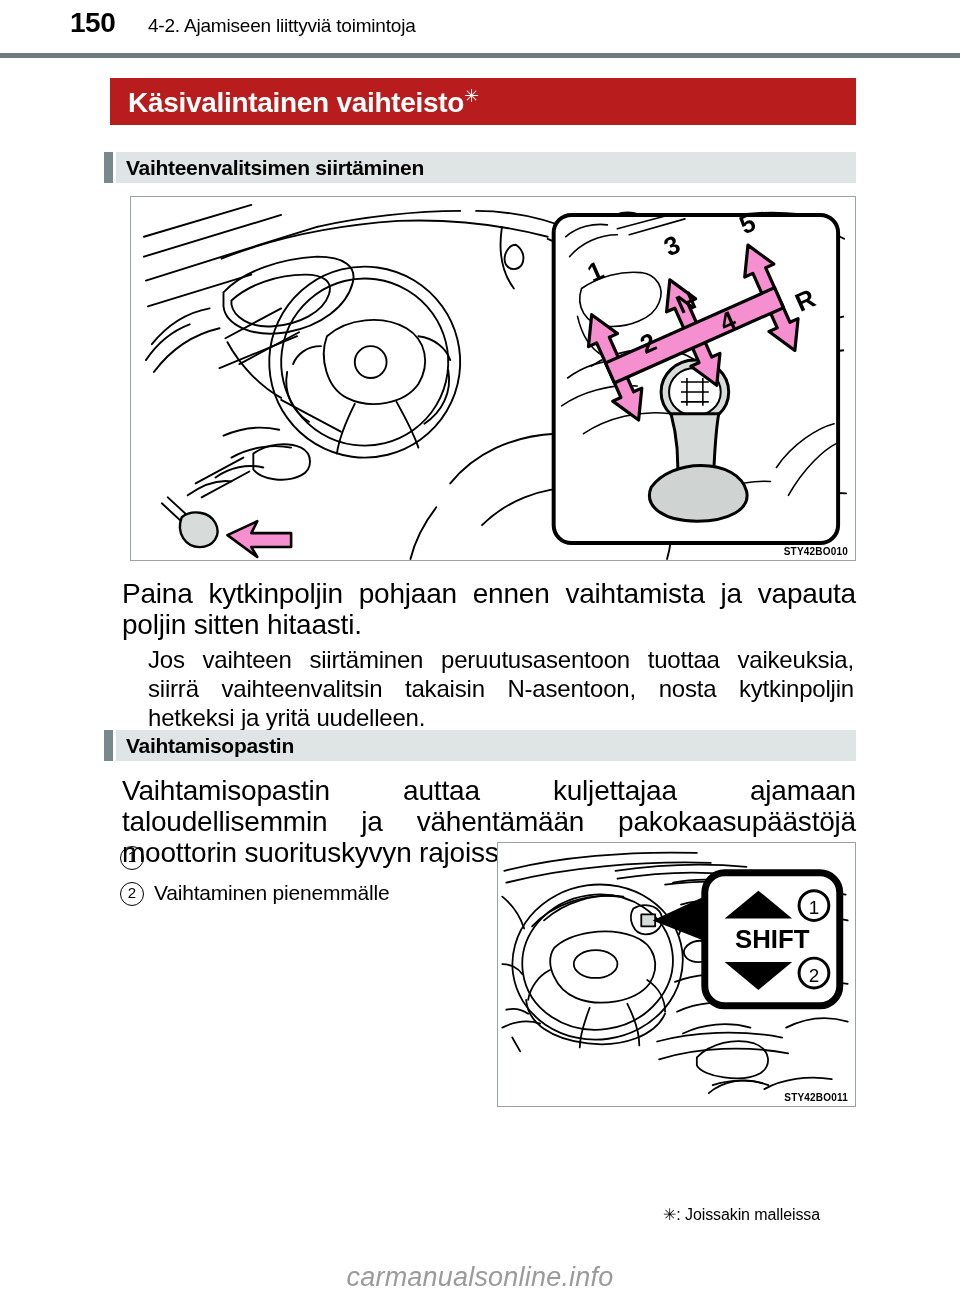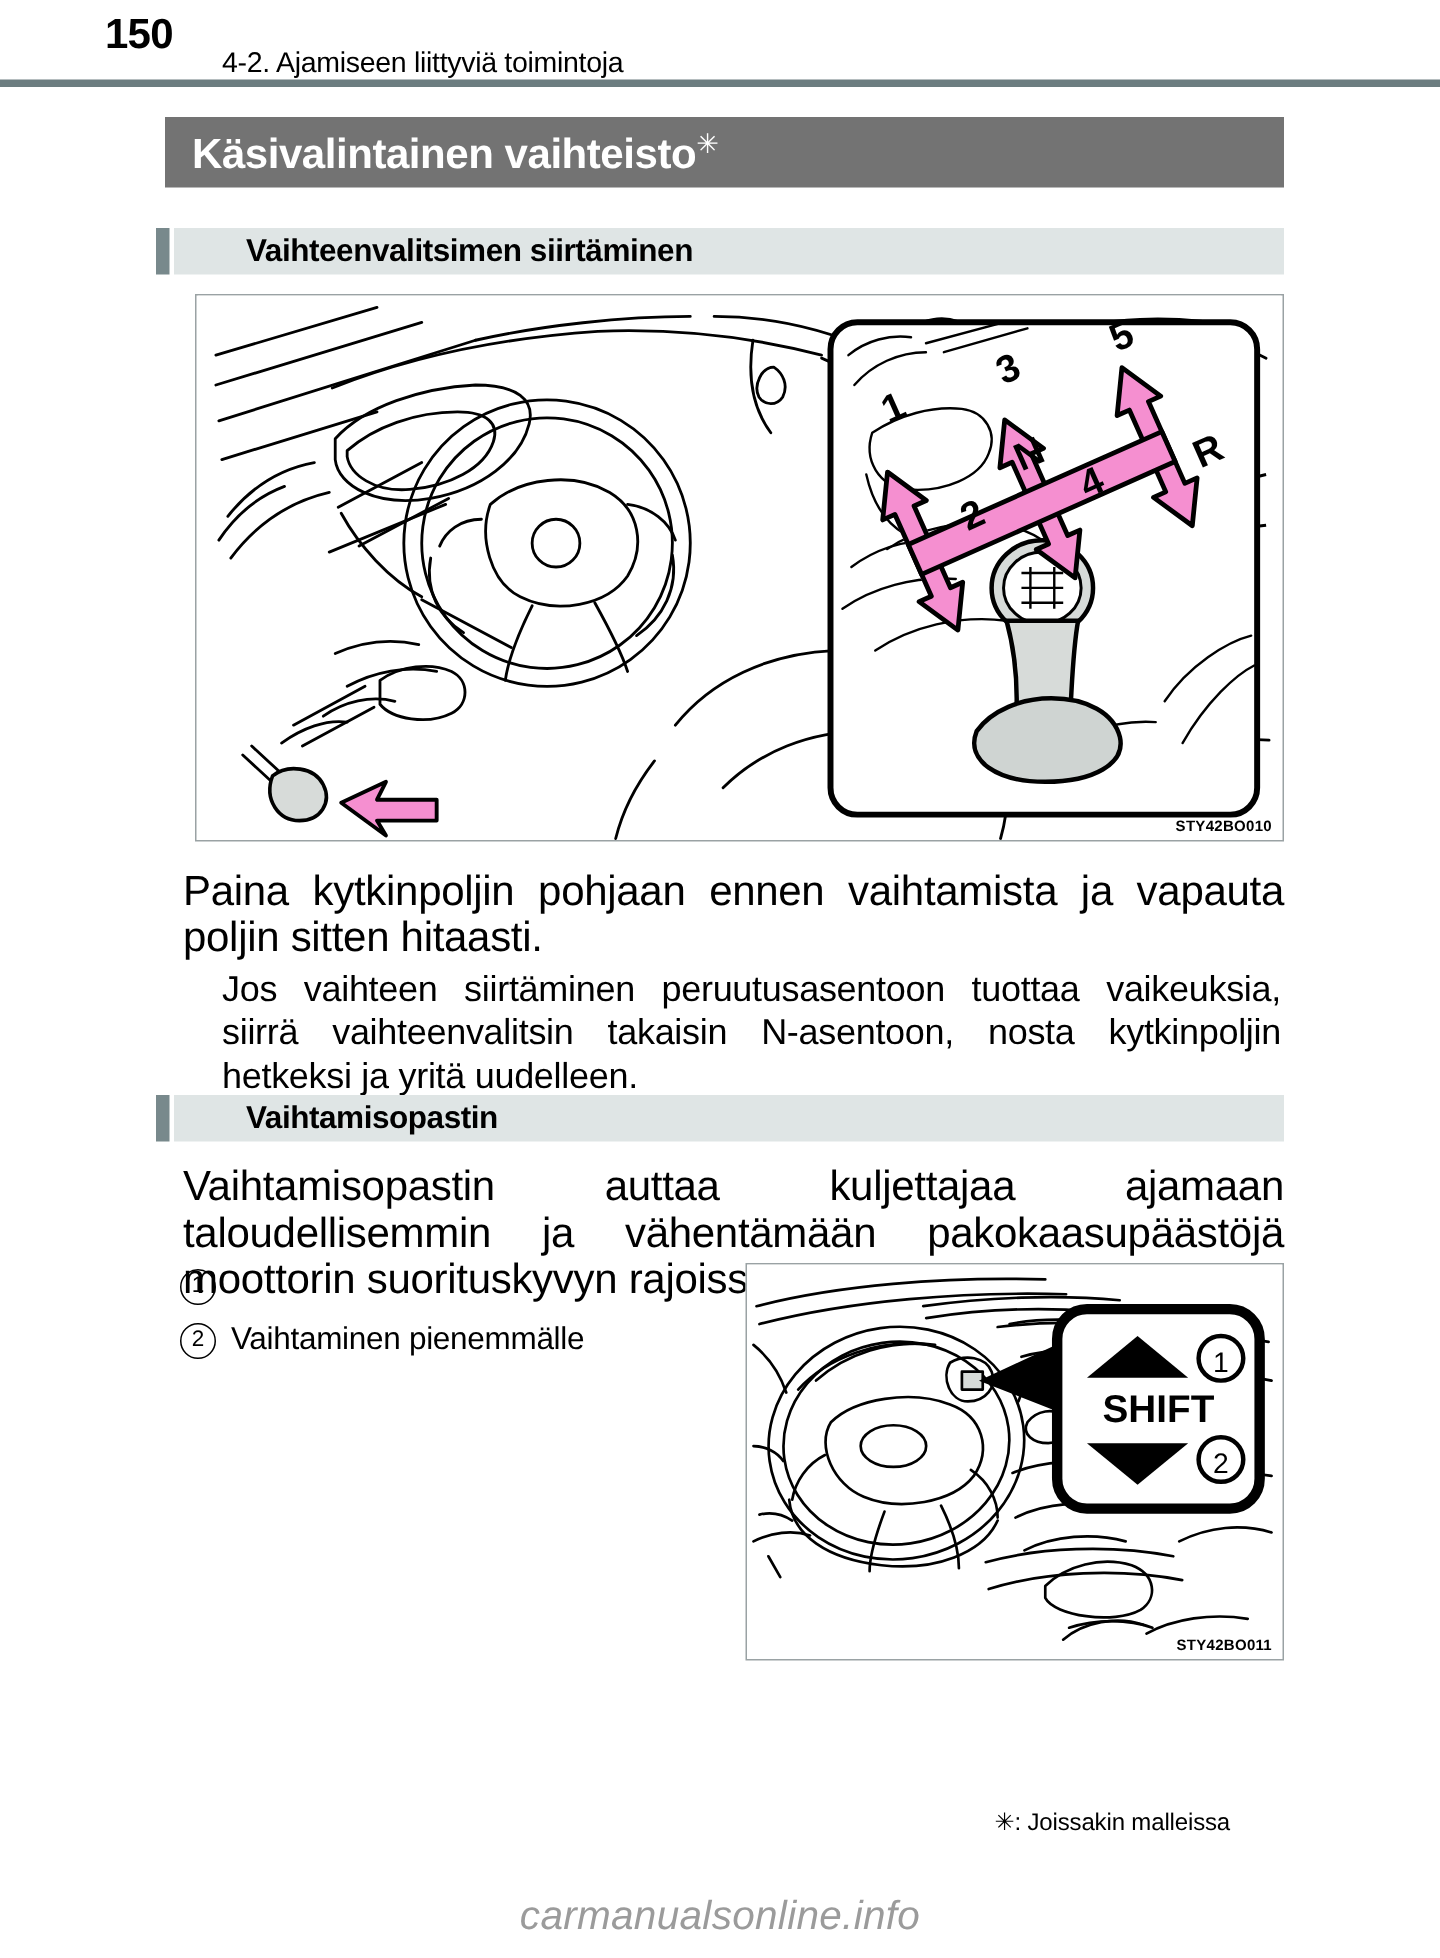--- a/index.html
+++ b/index.html
@@ -27,42 +27,42 @@
     position: absolute;
     left: 70px;
     top: 7px;
     font-size: 28px;
     font-weight: bold;
     letter-spacing: -0.5px;
   }
   .header-breadcrumb {
     position: absolute;
     left: 148px;
-    top: 32px;
+    top: 15px;
     font-size: 19px;
     font-weight: normal;
     letter-spacing: -0.2px;
   }
   .header-rule {
     position: absolute;
     left: 0;
     top: 53px;
     width: 960px;
     height: 5px;
     background: #6c7d80;
   }
 
   
   .title-bar {
     position: absolute;
     left: 110px;
     top: 78px;
     width: 746px;
     height: 47px;
-    background: #737373;
+    background: #b91c1c;
   }
   .title-bar .title-text {
     position: absolute;
     left: 18px;
     top: 7px;
     font-size: 28px;
     font-weight: bold;
     color: #ffffff;
     letter-spacing: -0.3px;
     white-space: nowrap;
@@ -95,21 +95,20 @@
     background: #dfe5e5;
   }
   .section-header .sh-text {
     position: absolute;
     left: 22px;
     top: 4px;
     font-size: 21px;
     font-weight: bold;
     letter-spacing: -0.3px;
     white-space: nowrap;
-    margin-left: 38px;
   }
   #sec-1 { top: 152px; }
   #sec-2 { top: 730px; }
 
   
   .figure {
     position: absolute;
     background: #ffffff;
     border: 1px solid #9aa2a4;
     box-sizing: border-box;

